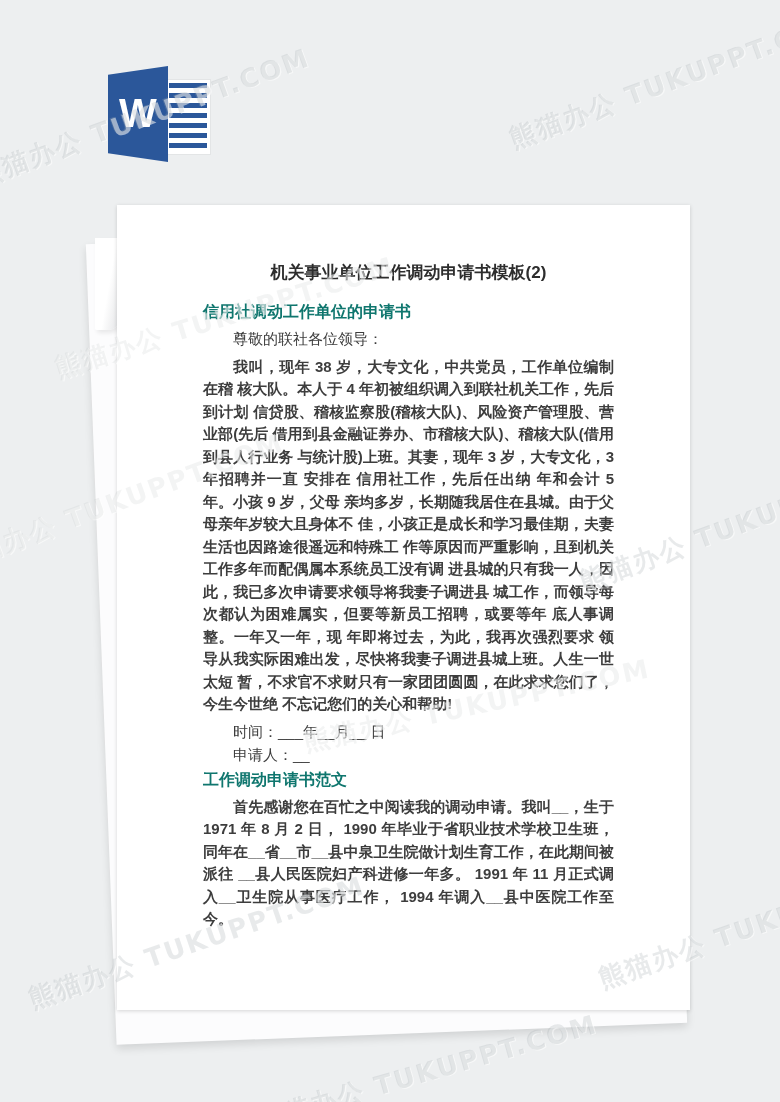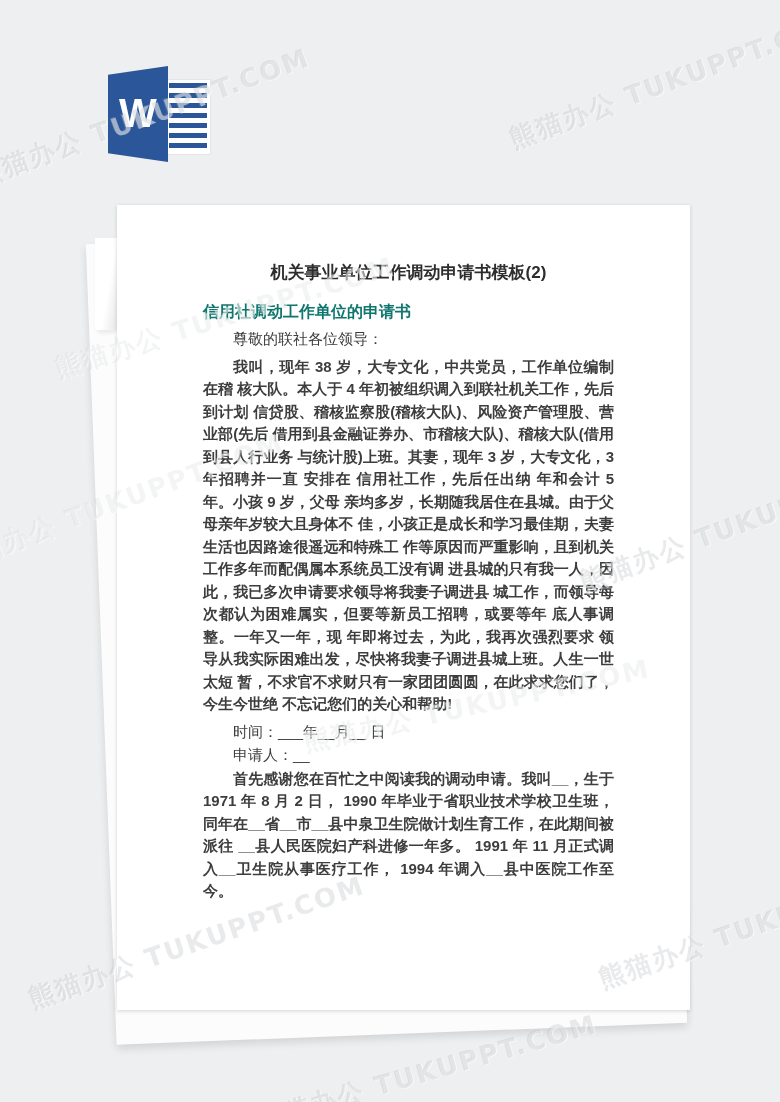--- a/index.html
+++ b/index.html
@@ -137,16 +137,17 @@
 
   <div class="paper">
     <h2>机关事业单位工作调动申请书模板(2)</h2>
 
     <h3>信用社调动工作单位的申请书</h3>
     <p class="salutation">尊敬的联社各位领导：</p>
     <p class="body-para">我叫，现年 38 岁，大专文化，中共党员，工作单位编制在稽 核大队。本人于 4 年初被组织调入到联社机关工作，先后到计划 信贷股、稽核监察股(稽核大队)、风险资产管理股、营业部(先后 借用到县金融证券办、市稽核大队)、稽核大队(借用到县人行业务 与统计股)上班。其妻，现年 3 岁，大专文化，3 年招聘并一直 安排在 信用社工作，先后任出纳 年和会计 5 年。小孩 9 岁，父母 亲均多岁，长期随我居住在县城。由于父母亲年岁较大且身体不 佳，小孩正是成长和学习最佳期，夫妻生活也因路途很遥远和特殊工 作等原因而严重影响，且到机关工作多年而配偶属本系统员工没有调 进县城的只有我一人，因此，我已多次申请要求领导将我妻子调进县 城工作，而领导每次都认为困难属实，但要等新员工招聘，或要等年 底人事调整。一年又一年，现 年即将过去，为此，我再次强烈要求 领导从我实际困难出发，尽快将我妻子调进县城上班。人生一世太短 暂，不求官不求财只有一家团团圆圆，在此求求您们了，今生今世绝 不忘记您们的关心和帮助!</p>
     <p class="sign-line">时间：___年__月__ 日</p>
     <p class="sign-line">申请人：__</p>
 
+    <h3>工作调动申请书范文</h3>
     <p class="body-para">首先感谢您在百忙之中阅读我的调动申请。我叫__，生于 1971 年 8 月 2 日， 1990 年毕业于省职业技术学校卫生班，同年在__省__市__县中泉卫生院做计划生育工作，在此期间被派往 __县人民医院妇产科进修一年多。 1991 年 11 月正式调入__卫生院从事医疗工作， 1994 年调入__县中医院工作至今。</p>
   </div>
 
 </div>
 
 </body></html>

